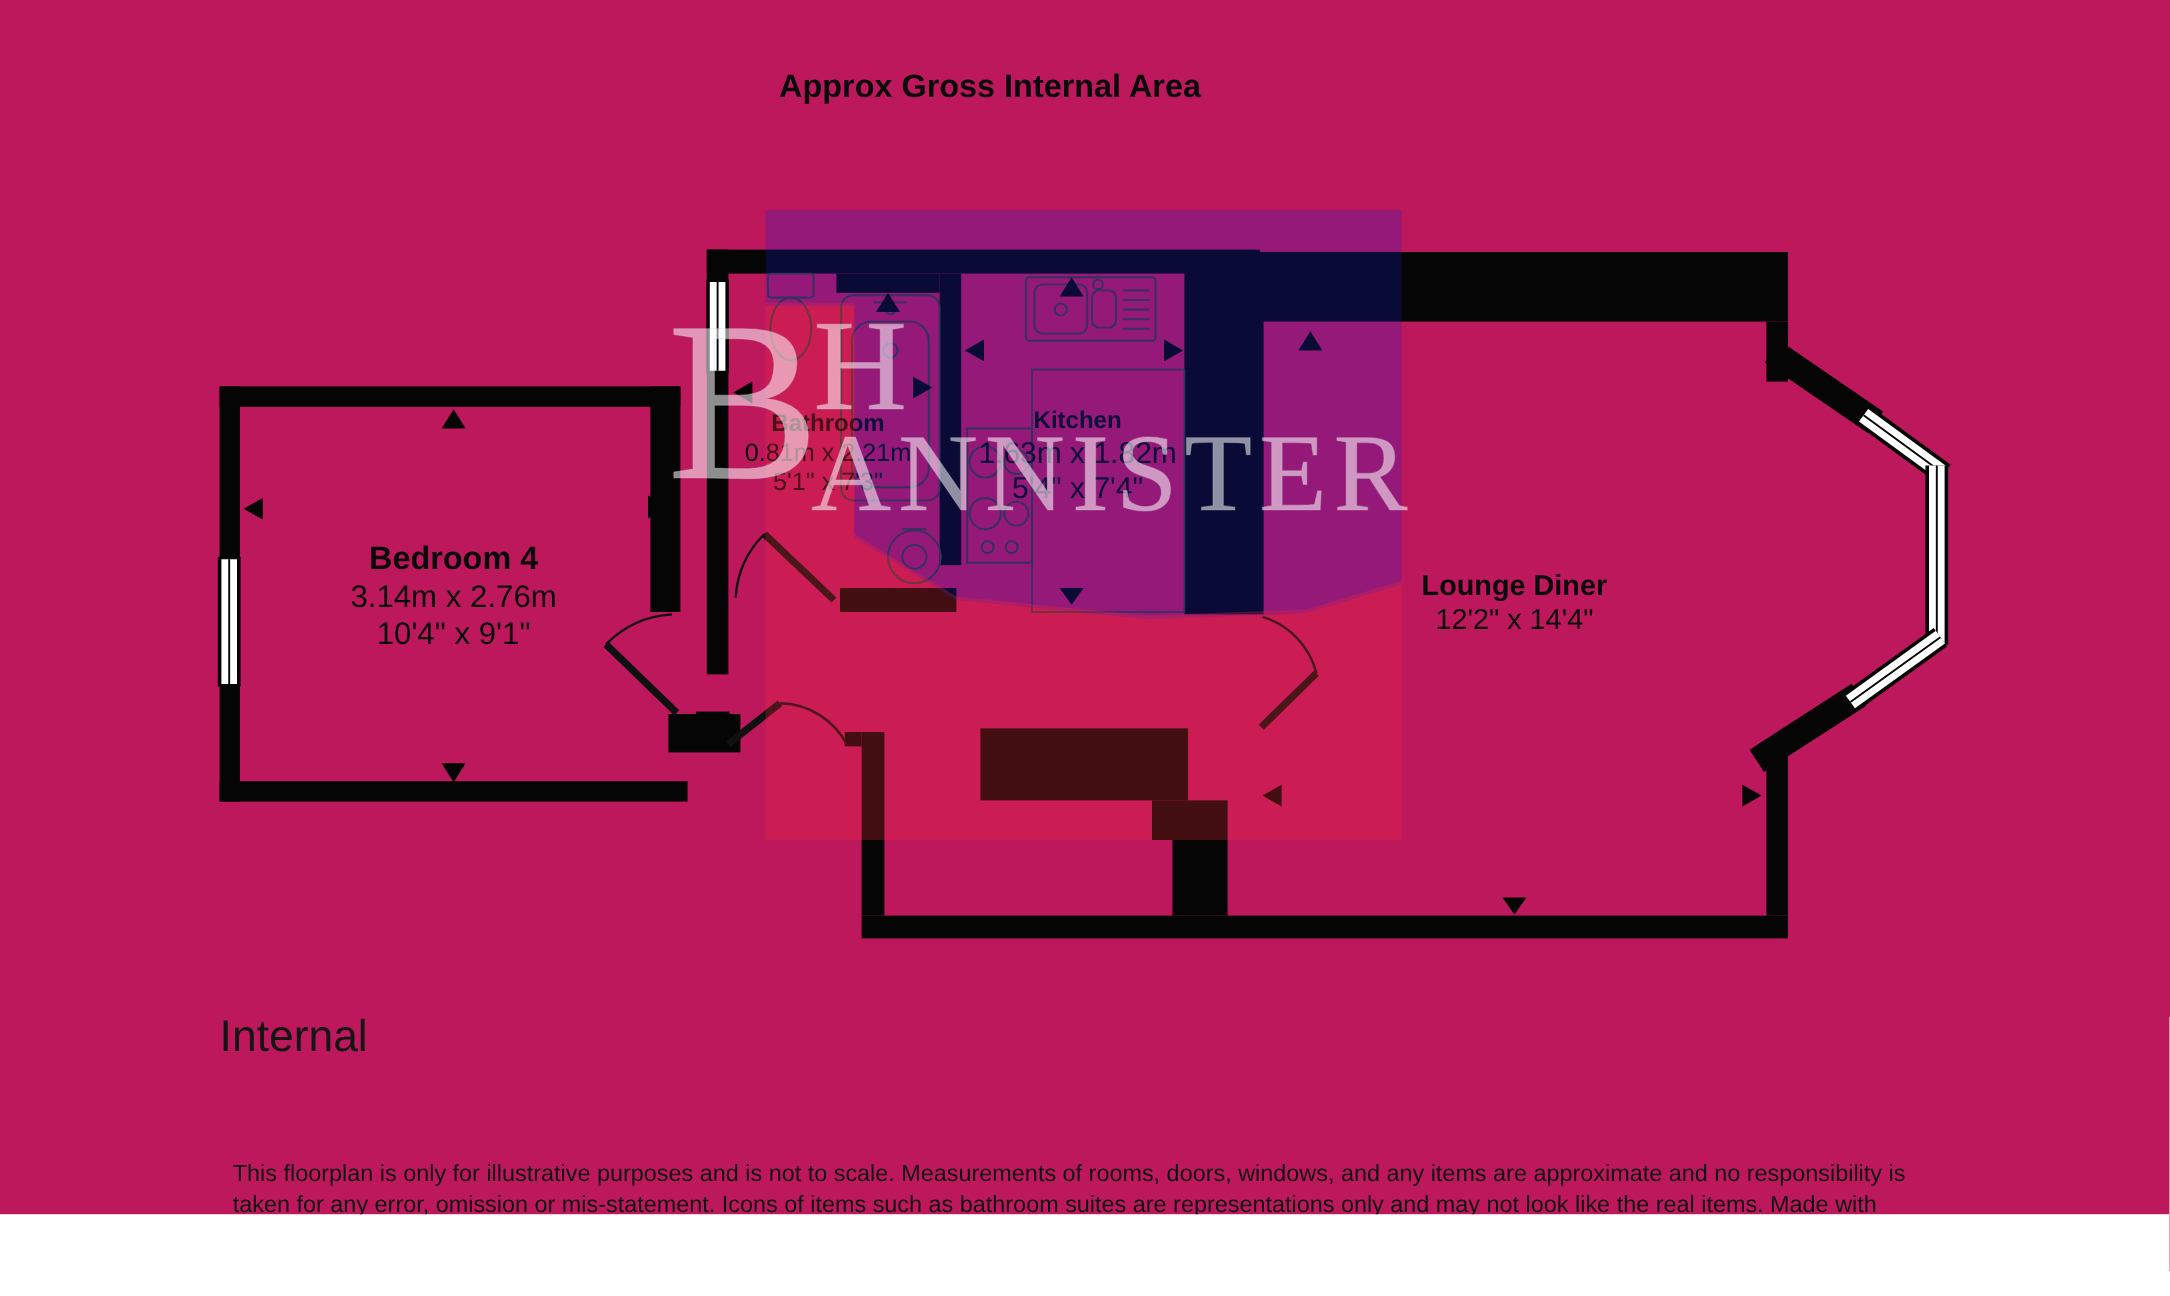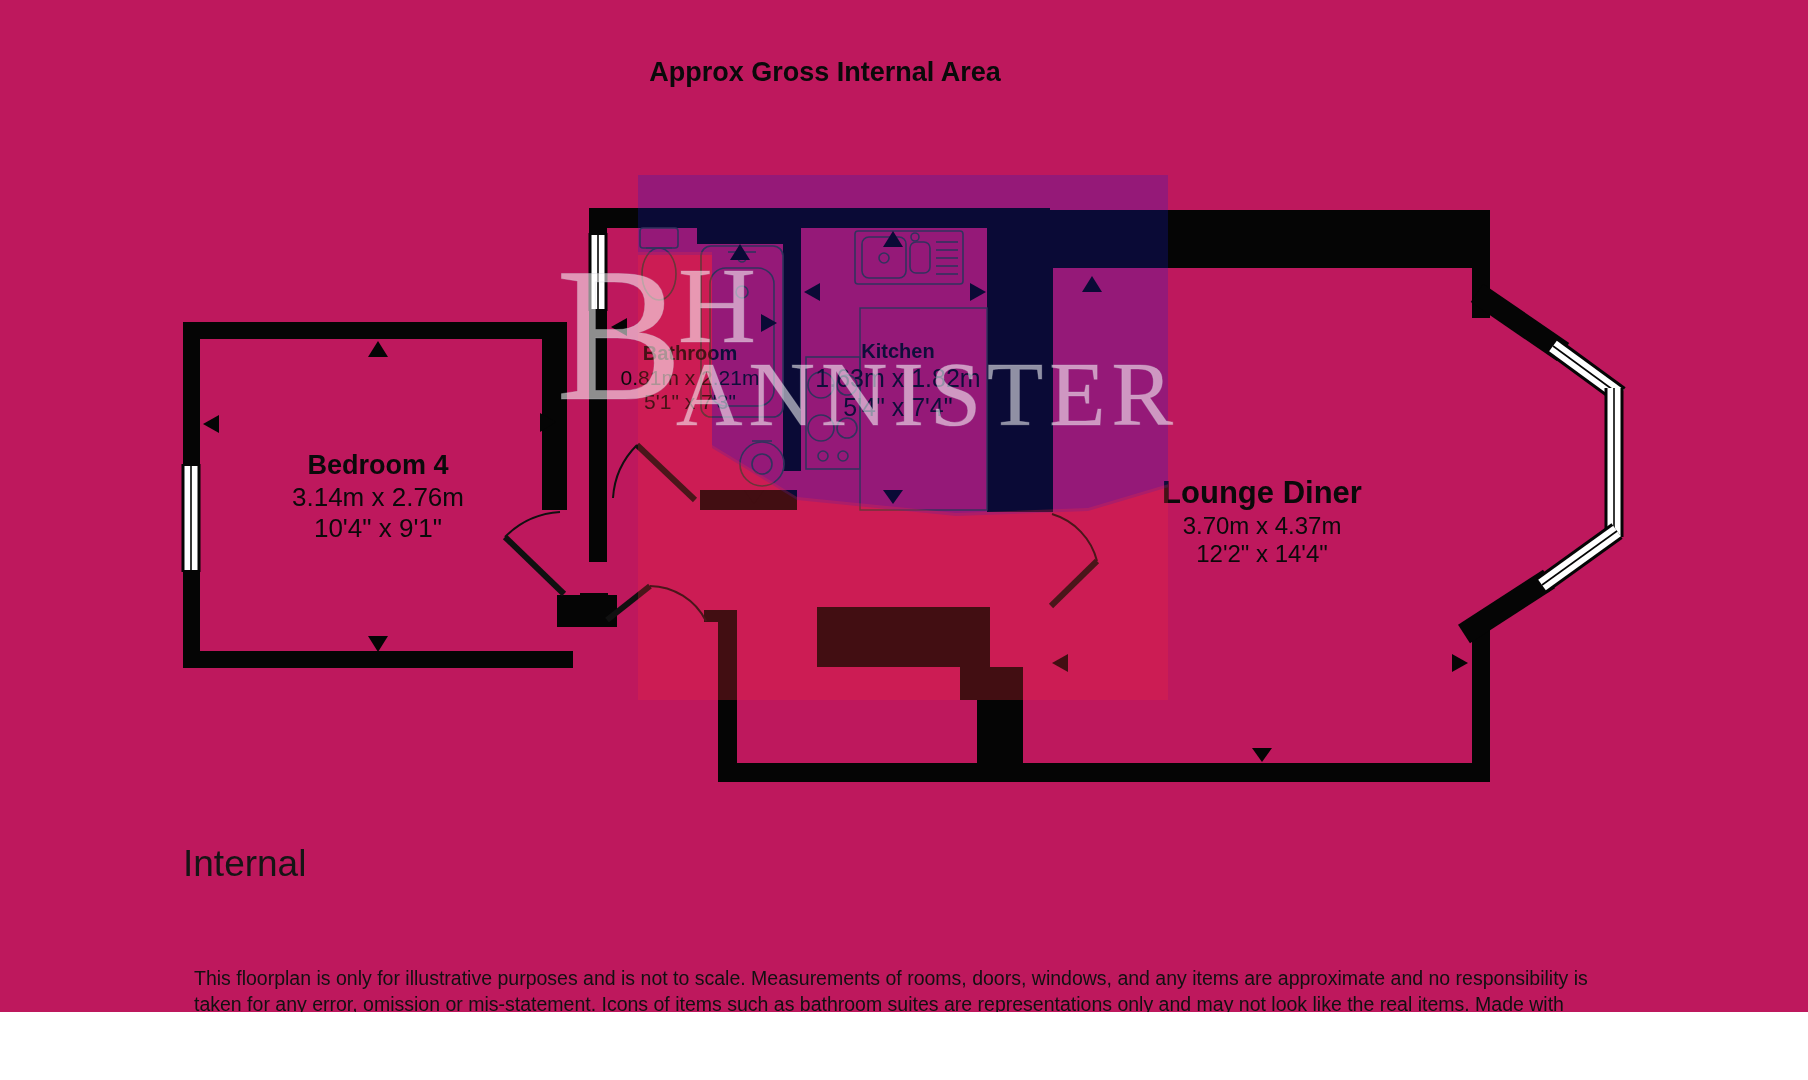--- a/index.html
+++ b/index.html
@@ -200,22 +200,21 @@
     <div>5'1" x 7'3"</div>
   </div>
 
   <div class="label" style="left:798px;top:340px;width:200px;font-size:25px;">
     <div class="rname" style="font-size:20px;">Kitchen</div>
     <div>1.63m x 1.82m</div>
     <div>5'4" x 7'4"</div>
   </div>
 
   <div class="label" style="left:1112px;top:475px;width:300px;font-size:24px;">
-    <div class="rname" style="font-size:31px;">Lounge Diner</div>
-    <div>3.70m x 4.37m</div>
+    <div class="rname" style="font-size:24px;">Lounge Diner</div>
     <div>12'2" x 14'4"</div>
   </div>
 
   <div id="overlay-box">
     <div id="overlay-blue"></div>
     <div id="overlay-pink"></div>
   </div>
 
   <div id="watermark">
     <span id="wm-initial">B</span>

